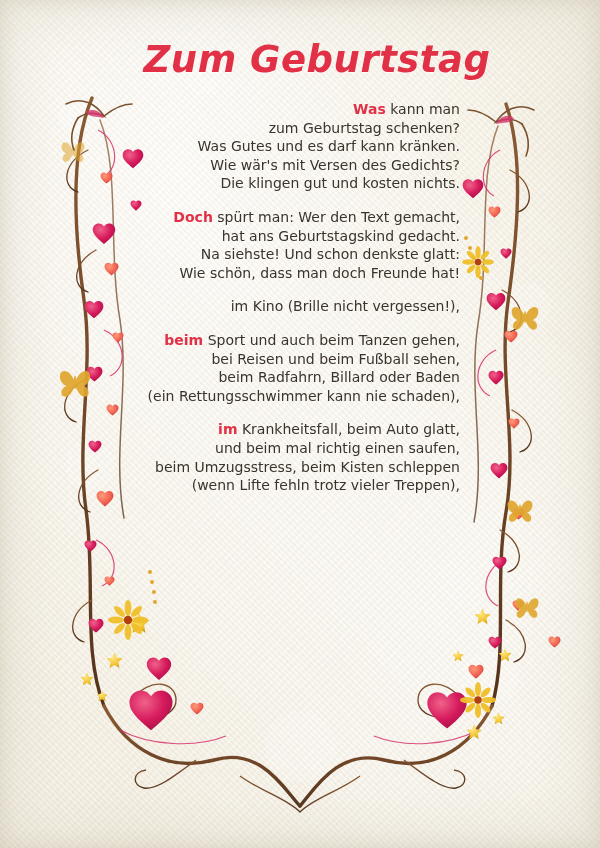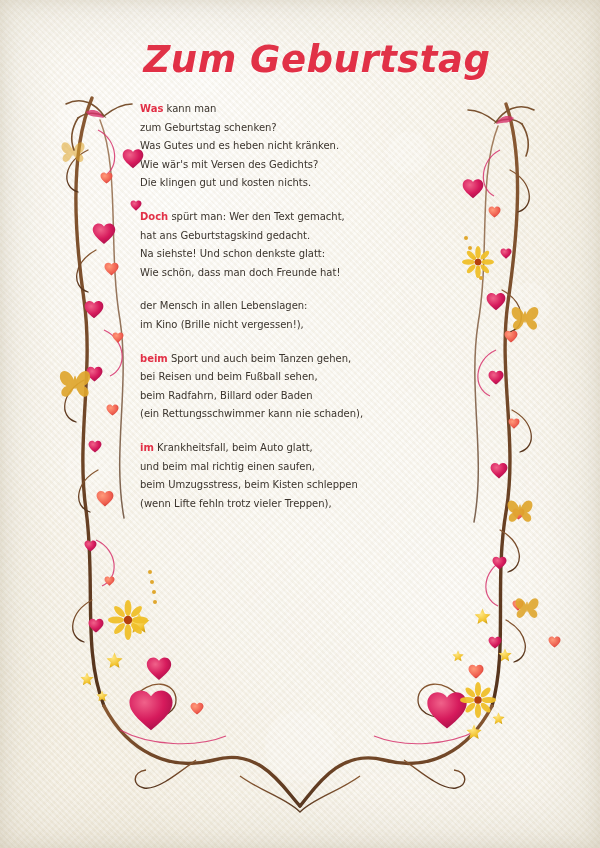--- a/index.html
+++ b/index.html
@@ -58,23 +58,23 @@
     font-weight: bold;
     font-style: italic;
     letter-spacing: 0.5px;
     text-shadow: 0 1px 0 rgba(255,255,255,0.7);
   }
   #poem {
     position: absolute;
     top: 100px;
     left: 140px;
     width: 320px;
-    text-align: left;
+    text-align: right;
     color: #3a332c;
-    font-size: 10px;
+    font-size: 14px;
     line-height: 18.6px;
   }
   .stanza {
     margin-bottom: 15px;
   }
   .stanza .ln { display: block; white-space: nowrap; }
   .lead {
     color: #e23046;
     font-weight: bold;
   }
@@ -289,34 +289,33 @@
       <path d="M404,760 C428,778 444,790 456,788 C468,786 468,772 454,770"></path>
     </g>
   </svg>
 
   <div id="title">Zum Geburtstag</div>
 
   <div id="poem">
     <div class="stanza">
       <span class="ln"><span class="lead">Was</span><span> kann man</span></span>
       <span class="ln">zum Geburtstag schenken?</span>
-      <span class="ln">Was Gutes  und es heben nicht kränken.</span>
+      <span class="ln">Was Gutes  und es darf kann kränken.</span>
       <span class="ln">Wie wär's mit Versen des Gedichts?</span>
       <span class="ln">Die klingen gut und kosten nichts.</span>
     </div>
 
     <div class="stanza">
       <span class="ln"><span class="lead">Doch</span><span> spürt man: Wer den Text gemacht,</span></span>
       <span class="ln">hat ans Geburtstagskind gedacht.</span>
       <span class="ln">Na siehste! Und schon denkste glatt:</span>
       <span class="ln">Wie schön, dass man doch Freunde hat!</span>
     </div>
 
     <div class="stanza">
-      <span class="ln">der Mensch in allen Lebenslagen:</span>
       <span class="ln">im Kino (Brille nicht vergessen!),</span>
     </div>
 
     <div class="stanza">
       <span class="ln"><span class="lead">beim</span><span> Sport und auch beim Tanzen gehen,</span></span>
       <span class="ln">bei Reisen und beim Fußball sehen,</span>
       <span class="ln">beim Radfahrn, Billard oder Baden</span>
       <span class="ln">(ein Rettungsschwimmer kann nie schaden),</span>
     </div>
 

